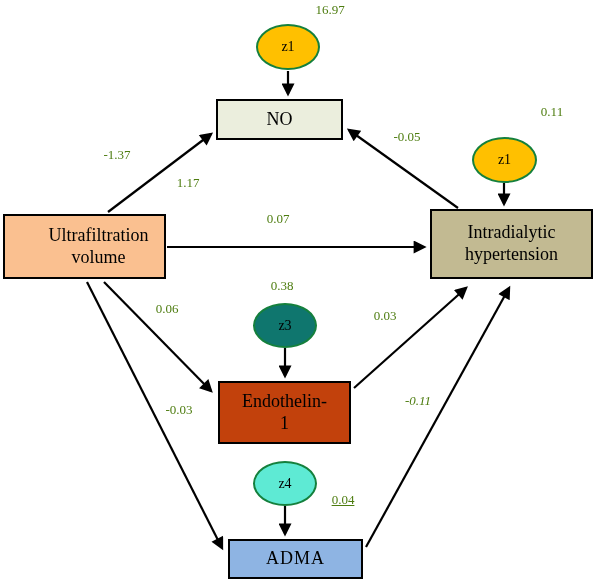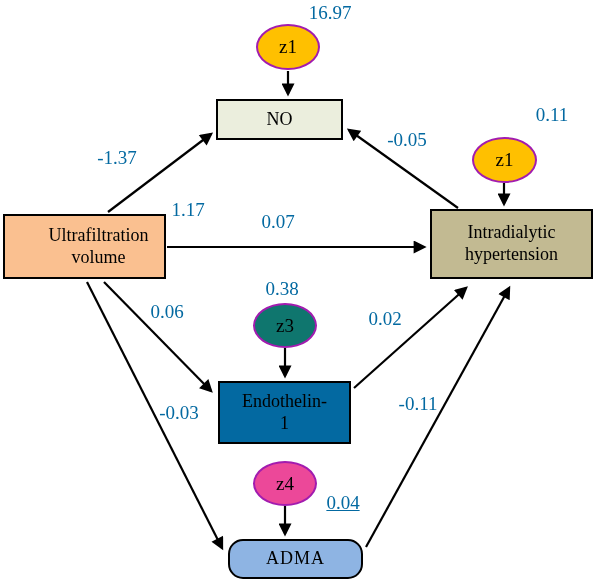--- a/index.html
+++ b/index.html
@@ -29,33 +29,33 @@
     justify-content: center;
     text-align: center;
     font-size: 18px;
     line-height: 1.22;
     color: #000000;
     white-space: pre-line;
   }
   .ellipse {
     position: absolute;
     box-sizing: border-box;
-    border: 2px solid #a21caf;
+    border: 2px solid #15803d;
     border-radius: 50%;
     display: flex;
     align-items: center;
     justify-content: center;
-    font-size: 19px;
+    font-size: 14px;
     color: #000000;
   }
   .num {
     position: absolute;
     transform: translateX(-50%);
-    font-size: 19px;
-    color: #0369a1;
+    font-size: 13px;
+    color: #4d7c0f;
     white-space: nowrap;
   }
 </style>
 </head>
 <body>
 
 <div class="canvas">
 
   <svg class="arrow-layer" width="600" height="588" viewBox="0 0 600 588" xmlns="http://www.w3.org/2000/svg">
     <defs>
@@ -77,50 +77,50 @@
   </svg>
 
   <div class="node" style="left: 3px; top: 214px; width: 163px; height: 65px; background-color: rgb(250, 192, 144); padding-left: 28px;">Ultrafiltration
 volume</div>
 
   <div class="node" style="left: 216px; top: 99px; width: 127px; height: 41px; background-color: rgb(235, 238, 221);">NO</div>
 
   <div class="node" style="left: 430px; top: 209px; width: 163px; height: 70px; background-color: rgb(194, 186, 146);">Intradialytic
 hypertension</div>
 
-  <div class="node" style="left: 218px; top: 381px; width: 133px; height: 63px; background-color: #0369a1;">Endothelin-
+  <div class="node" style="left: 218px; top: 381px; width: 133px; height: 63px; background-color: #c2410c;">Endothelin-
 1</div>
 
-  <div class="node" style="left: 228px; top: 539px; width: 135px; height: 40px; letter-spacing: 1px; background-color: rgb(142, 180, 227); border-radius: 15px;">ADMA</div>
+  <div class="node" style="left: 228px; top: 539px; width: 135px; height: 40px; letter-spacing: 1px; background-color: rgb(142, 180, 227);">ADMA</div>
 
   <div class="ellipse" style="left: 256px; top: 24px; width: 64px; height: 46px; background-color: rgb(255, 192, 0);">z1</div>
 
   <div class="ellipse" style="left: 472px; top: 137px; width: 65px; height: 46px; background-color: rgb(255, 192, 0);">z1</div>
 
   <div class="ellipse" style="left: 253px; top: 303px; width: 64px; height: 45px; background-color: #0f766e;">z3</div>
 
-  <div class="ellipse" style="left: 253px; top: 461px; width: 64px; height: 45px; background-color: #ec4899;">z4</div>
+  <div class="ellipse" style="left: 253px; top: 461px; width: 64px; height: 45px; background-color: #5eead4;">z4</div>
 
   <div class="num" style="left:330px; top:2px;">16.97</div>
 
   <div class="num" style="left:552px; top:104px;">0.11</div>
 
   <div class="num" style="left:282px; top:278px;">0.38</div>
 
   <div class="num" style="left:343px; top:492px;text-decoration:underline;">0.04</div>
 
   <div class="num" style="left:117px; top:147px;">-1.37</div>
 
-  <div class="num" style="left:188px; top:175px;margin-top:24px;">1.17</div>
+  <div class="num" style="left:188px; top:175px;">1.17</div>
 
   <div class="num" style="left:278px; top:211px;">0.07</div>
 
   <div class="num" style="left:407px; top:129px;">-0.05</div>
 
   <div class="num" style="left:167px; top:293px;margin-top:8px;">0.06</div>
 
-  <div class="num" style="left:385px; top:308px;">0.02</div>
+  <div class="num" style="left:385px; top:308px;">0.03</div>
 
   <div class="num" style="left:179px; top:402px;">-0.03</div>
 
-  <div class="num" style="left:418px; top:393px;">-0.11</div>
+  <div class="num" style="left:418px; top:393px;font-style:italic;">-0.11</div>
 
 </div>
 
 </body></html>

